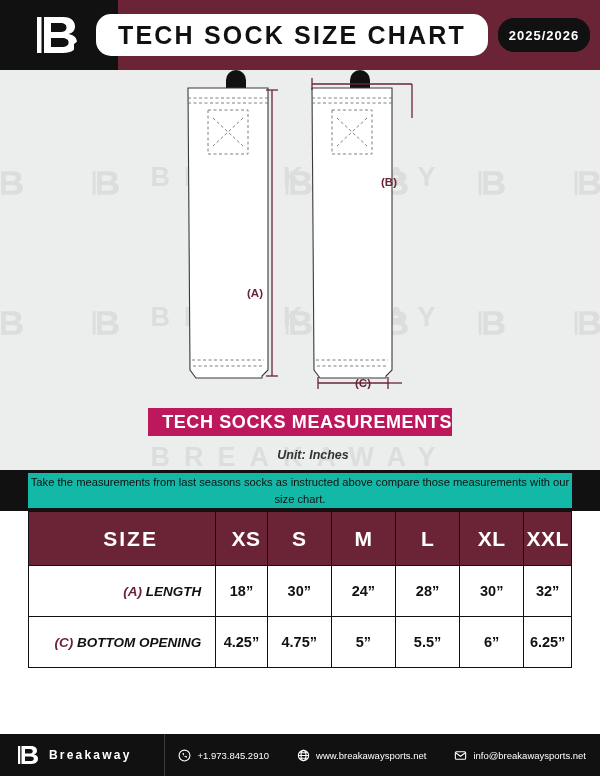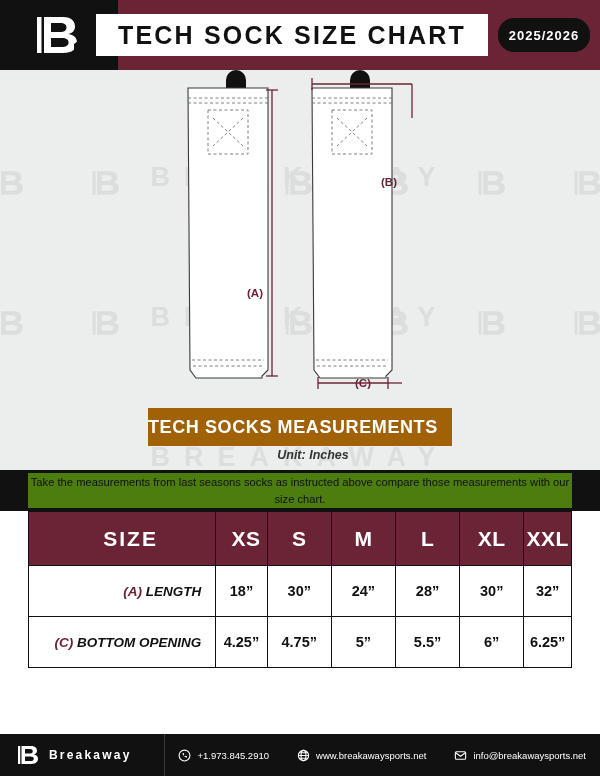--- a/index.html
+++ b/index.html
@@ -20,21 +20,21 @@
   .header-left {
     position:absolute; left:0; top:0; width:118px; height:70px;
     background:#111111;
     display:flex; align-items:center; justify-content:center;
   }
   .logo-mark { width:52px; height:44px; position:relative; }
   .logo-mark svg { width:100%; height:100%; display:block; }
   .header-title-box {
     position:absolute; left:96px; top:14px; width:392px; height:42px;
     background:#ffffff;
-    display:flex; align-items:center; justify-content:center;
+    display:flex; align-items:center; justify-content:center;border-radius:15px;
   }
   .header-title {
     font-size:25px; font-weight:bold; letter-spacing:2.2px;
     color:#111111; text-transform:uppercase;
     font-family:"Liberation Sans", sans-serif;
   }
   .header-year-box {
     position:absolute; right:10px; top:18px; width:92px; height:34px;
     background:#111111; display:flex; align-items:center; justify-content:center;border-radius:16px;
   }
@@ -63,34 +63,34 @@
   .wm-b svg { display:block; }
 
   
   .sock-wrap { position:absolute; top:0; left:0; width:600px; height:400px; }
   .sock-wrap svg { position:absolute; top:0; left:0; }
 
   .label {
     position:absolute; color:#6b2435; font-weight:bold; font-size:11.5px;
   }
   .meas-title-box {
-    position:absolute; left:148px; top:-63px; width:304px; height:38px;
-    background:#a16207; display:flex; align-items:center; justify-content:flex-start;
+    position:absolute; left:148px; top:-63px; width:304px; height:28px;
+    background:#be185d; display:flex; align-items:center; justify-content:flex-end;
   }
   .meas-title { color:#ffffff; font-size:18px; font-weight:bold; letter-spacing:0.6px; }
   .unit {
     position:absolute; width:600px; text-align:center; top:-20px;
     font-size:12.5px; font-style:italic; color:#333333; font-weight:bold;
   }
   .black-strip {
     position:absolute; top:470px; width:600px; height:41px; background:#111111;
   }
   .instr-inner {
     position:absolute; top:473px; left:28px; width:544px; height:35px;
-    background:#4d7c0f; display:flex; align-items:center; justify-content:center;
+    background:#14b8a6; display:flex; align-items:center; justify-content:center;
     text-align:center; font-size:11.2px; line-height:1.45; color:#111;
   }
 
   
   .table {
     position:absolute; top:511px; left:28px; width:544px;
     border-collapse:collapse;
   }
   .table td, .table th {
     border:1px solid #111111;

